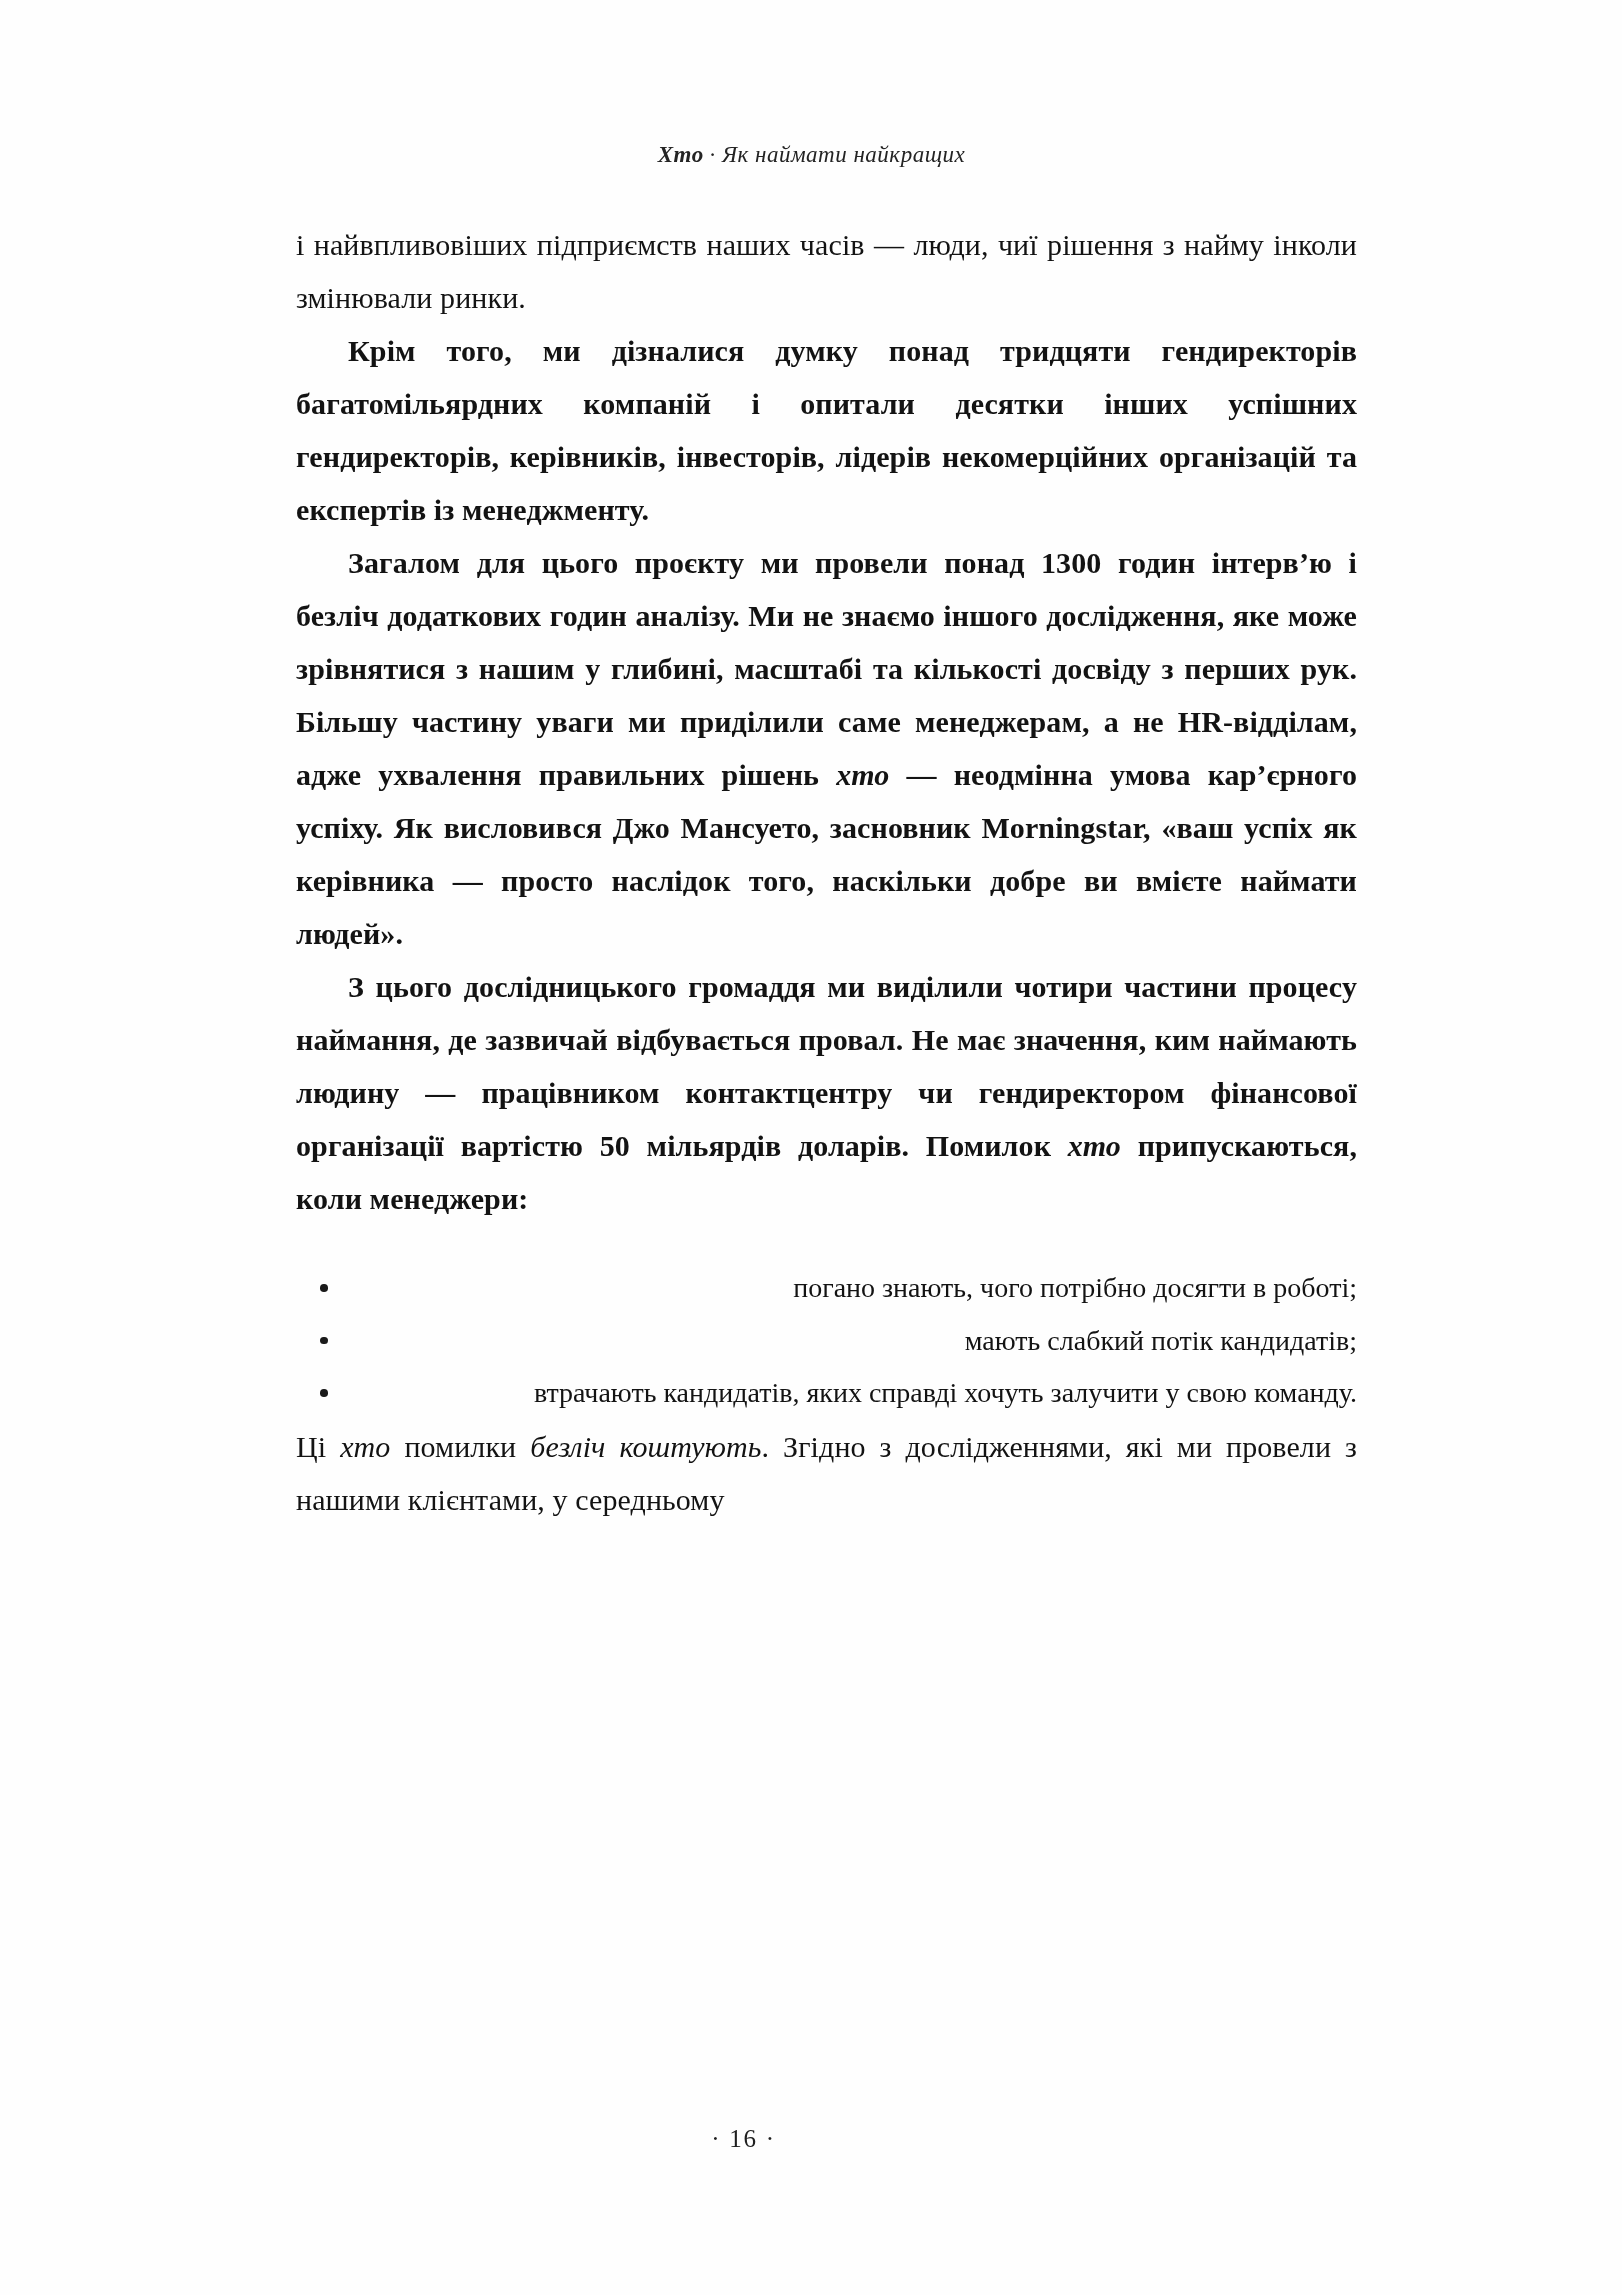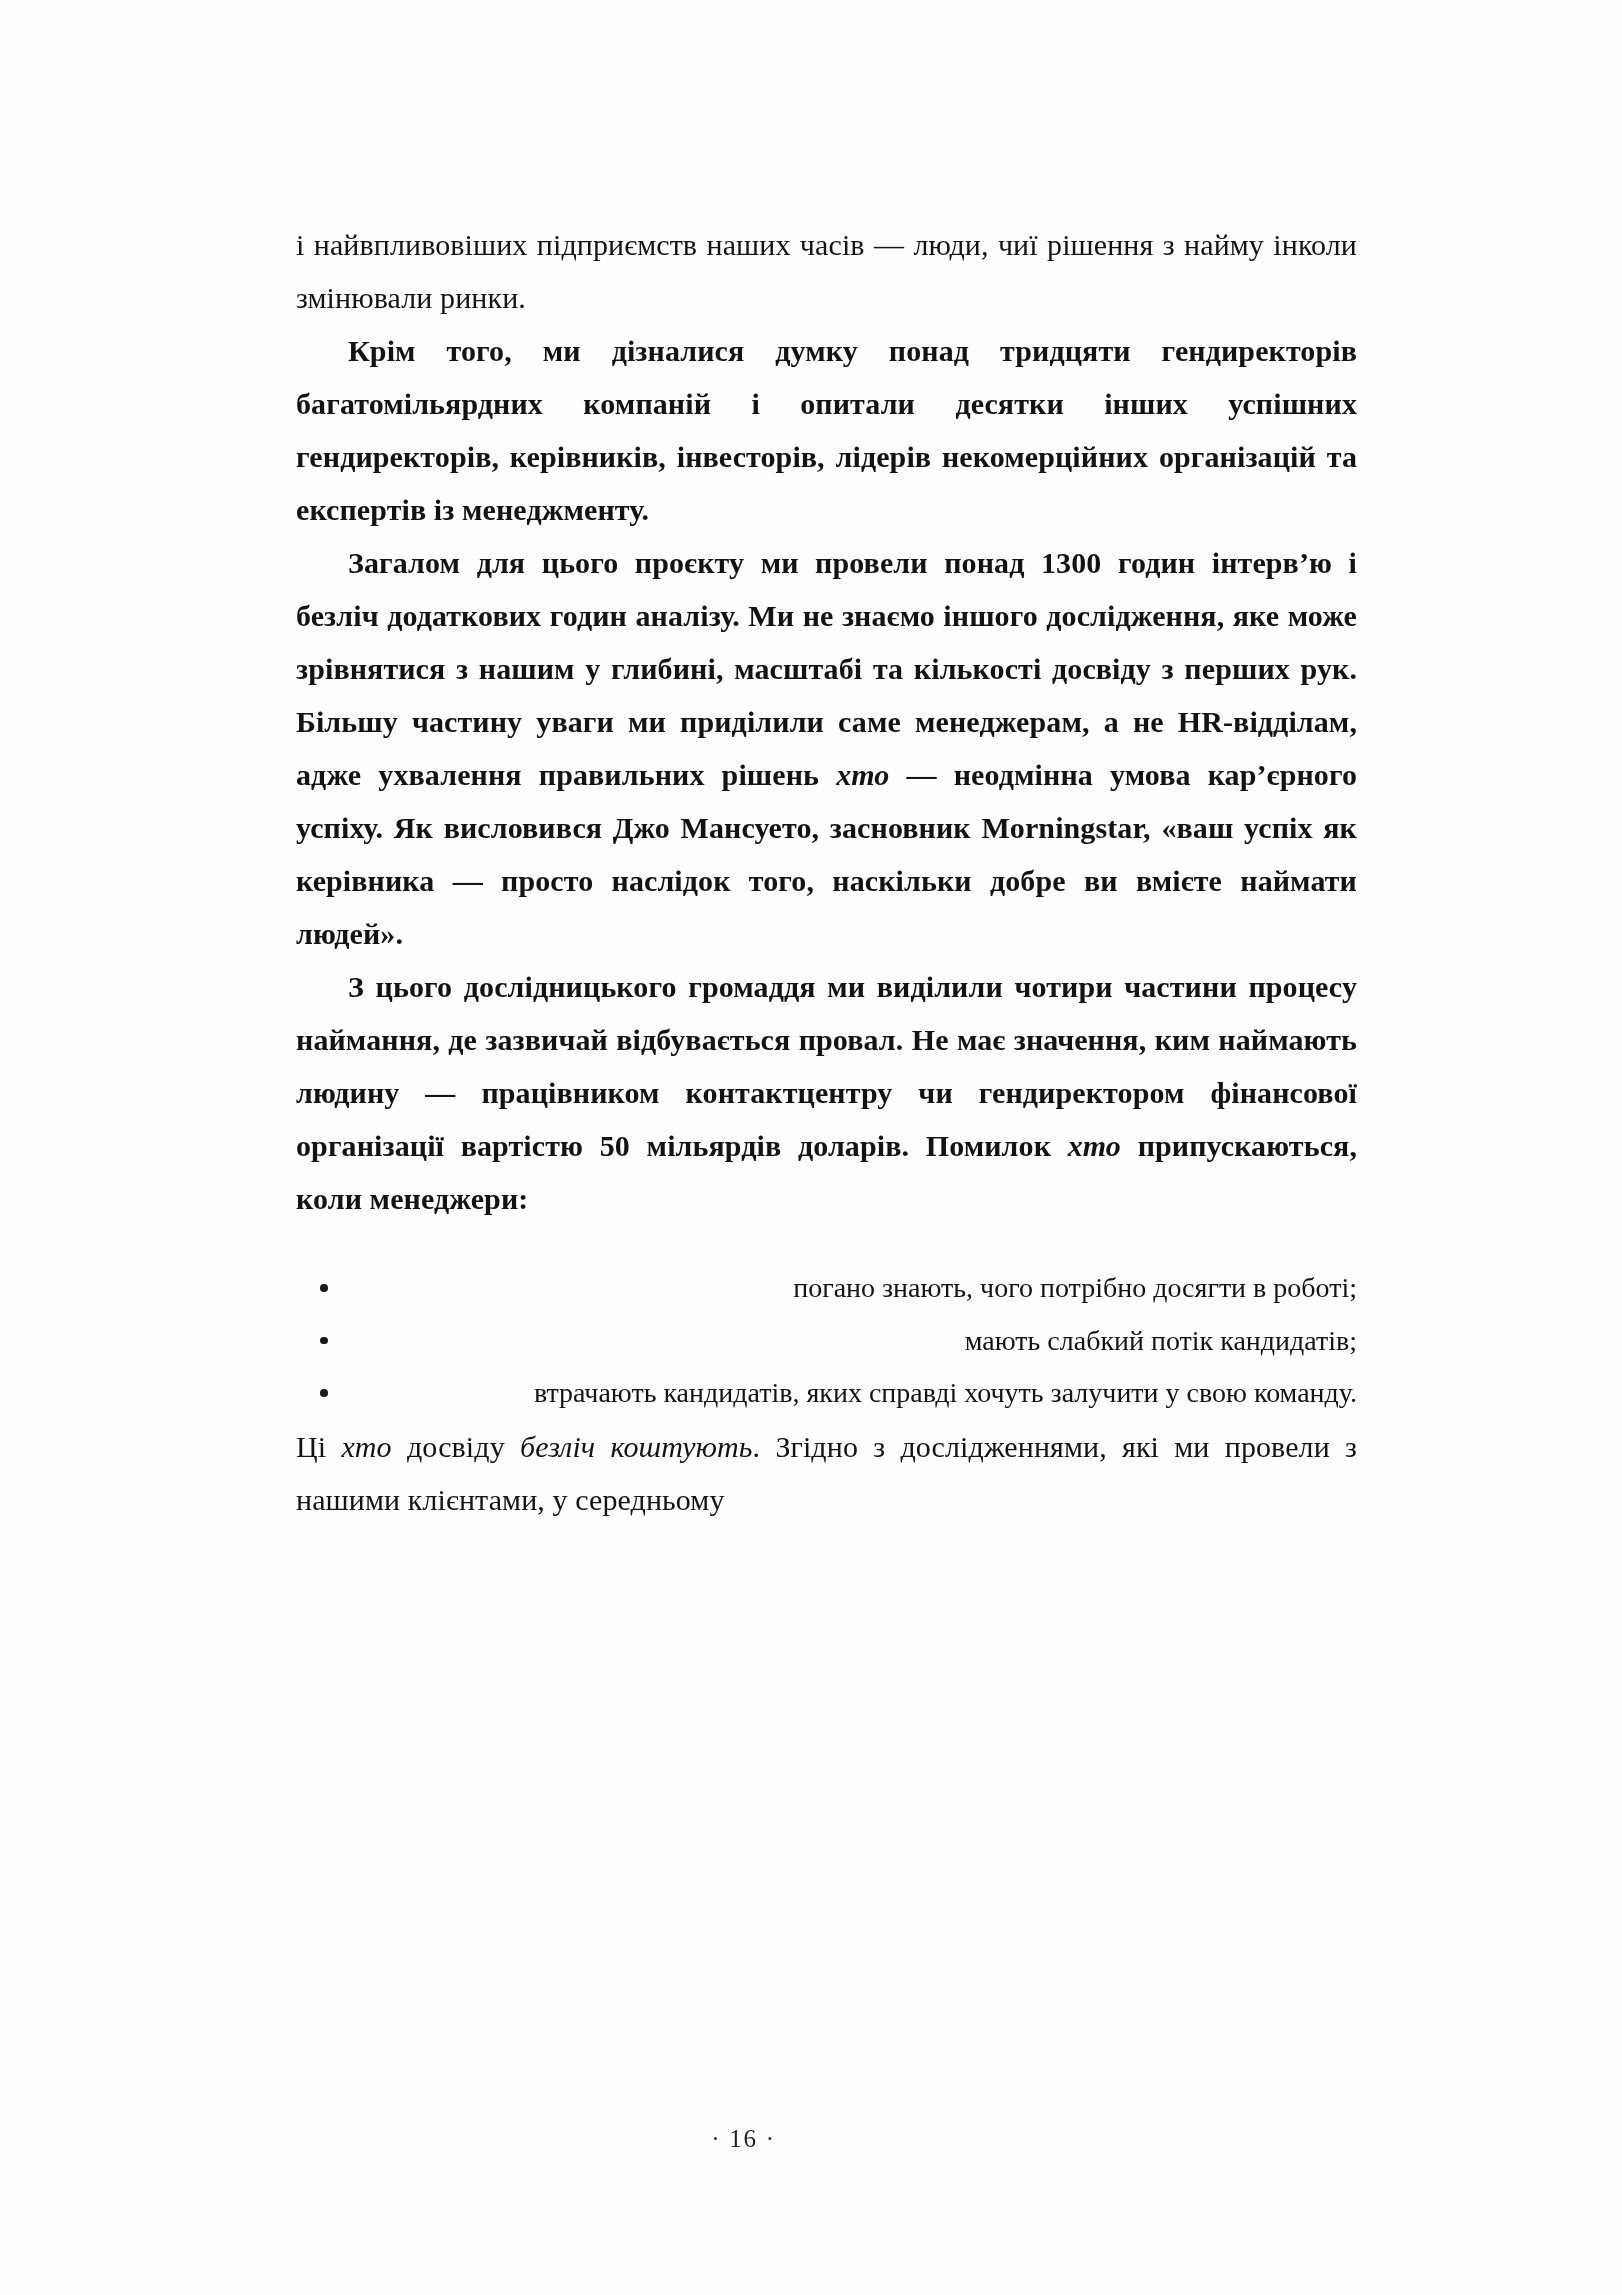--- a/index.html
+++ b/index.html
@@ -102,37 +102,40 @@
     font-family: "Liberation Serif", serif;
     color: #1f1f1f;
     letter-spacing: 1.7px;
   }
 </style>
 </head>
 <body>
 
 <div class="page">
 
+  <div class="running-head">
+    <span class="rh-bold">Хто</span><span class="rh-sep">·</span><span>Як наймати найкращих</span>
+  </div>
 
   <div class="text-column">
 
     <p class="body-par first"><span>і найвпливовіших підприємств наших часів — люди, чиї рішення з найму інколи змінювали ринки.</span></p>
 
     <p class="body-par indent"><span>Крім того, ми дізналися думку понад тридцяти гендиректорів багатомільярдних компаній і опитали десятки інших успішних гендиректорів, керівників, інвесторів, лідерів некомерційних організацій та експертів із менеджменту.</span></p>
 
     <p class="body-par indent"><span>Загалом для цього проєкту ми провели понад 1300 годин інтерв’ю і безліч додаткових годин аналізу. Ми не знаємо іншого дослідження, яке може зрівнятися з нашим у глибині, масштабі та кількості досвіду з перших рук. Більшу частину уваги ми приділили саме менеджерам, а не HR-відділам, адже ухвалення правильних рішень </span><em>хто</em><span> — неодмінна умова кар’єрного успіху. Як висловився Джо Мансуето, засновник Morningstar, «ваш успіх як керівника — просто наслідок того, наскільки добре ви вмієте наймати людей».</span></p>
 
     <p class="body-par indent"><span>З цього дослідницького громаддя ми виділили чотири частини процесу наймання, де зазвичай відбувається провал. Не має значення, ким наймають людину — працівником контактцентру чи гендиректором фінансової організації вартістю 50 мільярдів доларів. Помилок </span><em>хто</em><span> припускаються, коли менеджери:</span></p>
 
     <ul class="bullet-list">
       <li><span class="dot"></span><span>погано знають, чого потрібно досягти в роботі;</span></li>
       <li><span class="dot"></span><span>мають слабкий потік кандидатів;</span></li>
       <li><span class="dot"></span><span>втрачають кандидатів, яких справді хочуть залучити у свою команду.</span></li>
     </ul>
 
-    <p class="body-par closing"><span>Ці </span><em>хто</em><span> досвіду </span><em>безліч коштують</em><span>. Згідно з дослідженнями, які ми провели з нашими клієнтами, у середньому</span></p>
+    <p class="body-par closing"><span>Ці </span><em>хто</em><span> помилки </span><em>безліч коштують</em><span>. Згідно з дослідженнями, які ми провели з нашими клієнтами, у середньому</span></p>
 
   </div>
 
   <div class="folio">· 16 ·</div>
 
 </div>
 
 
 </body></html>

